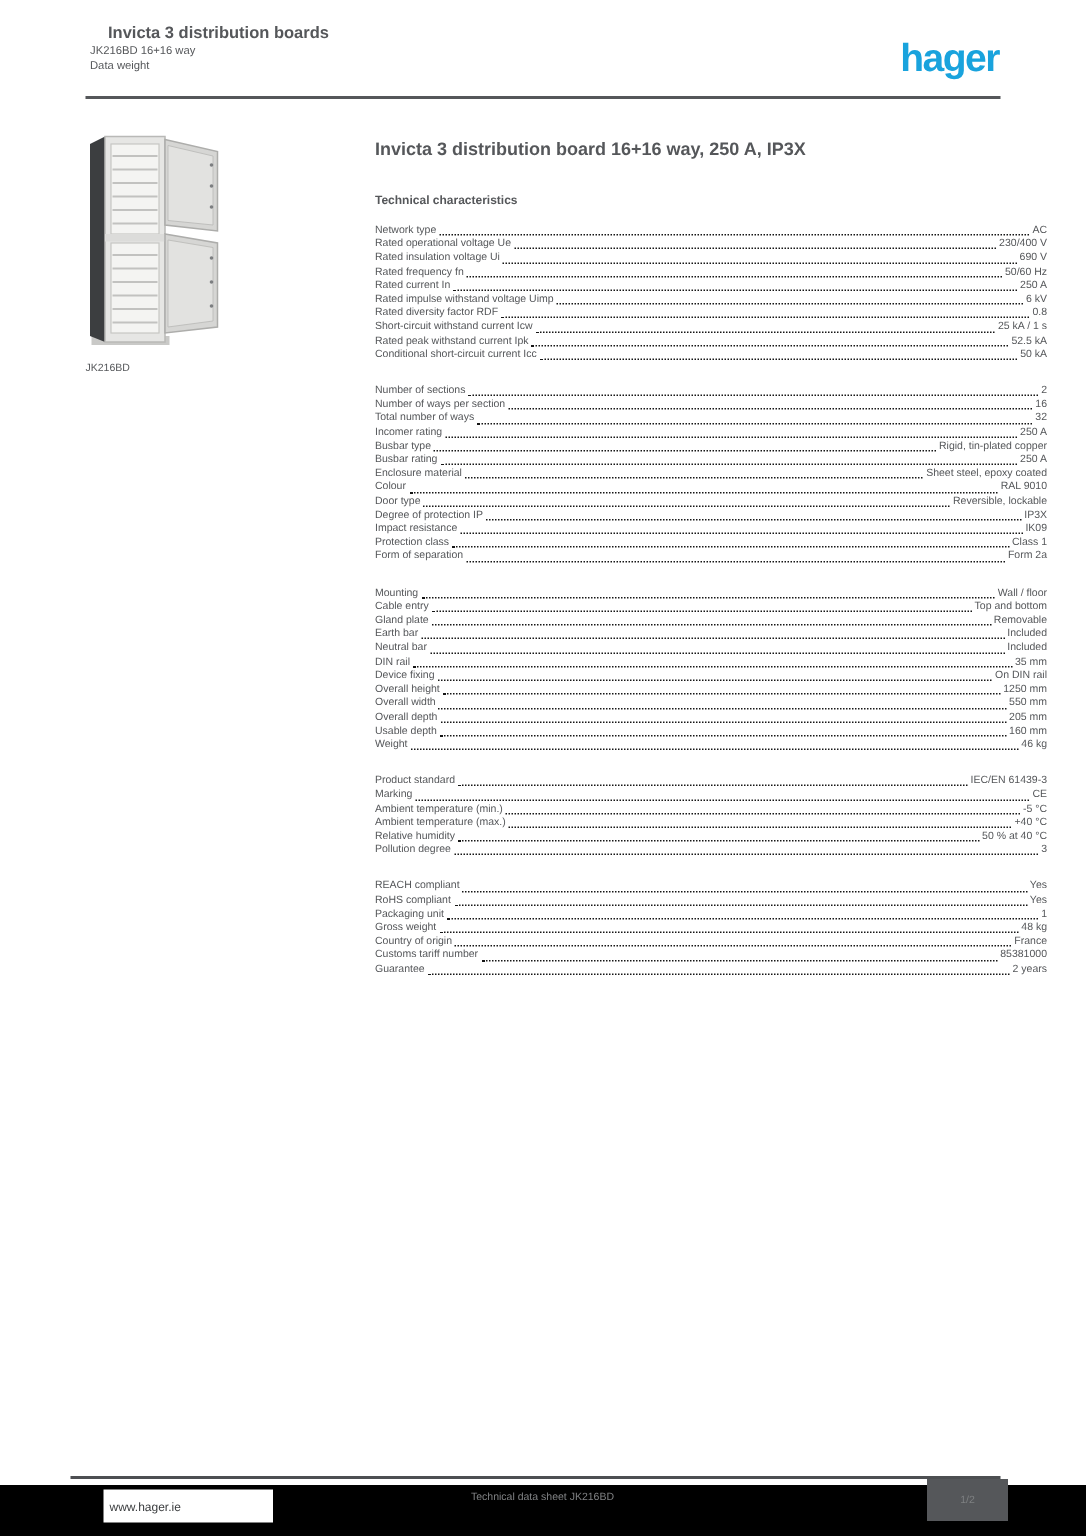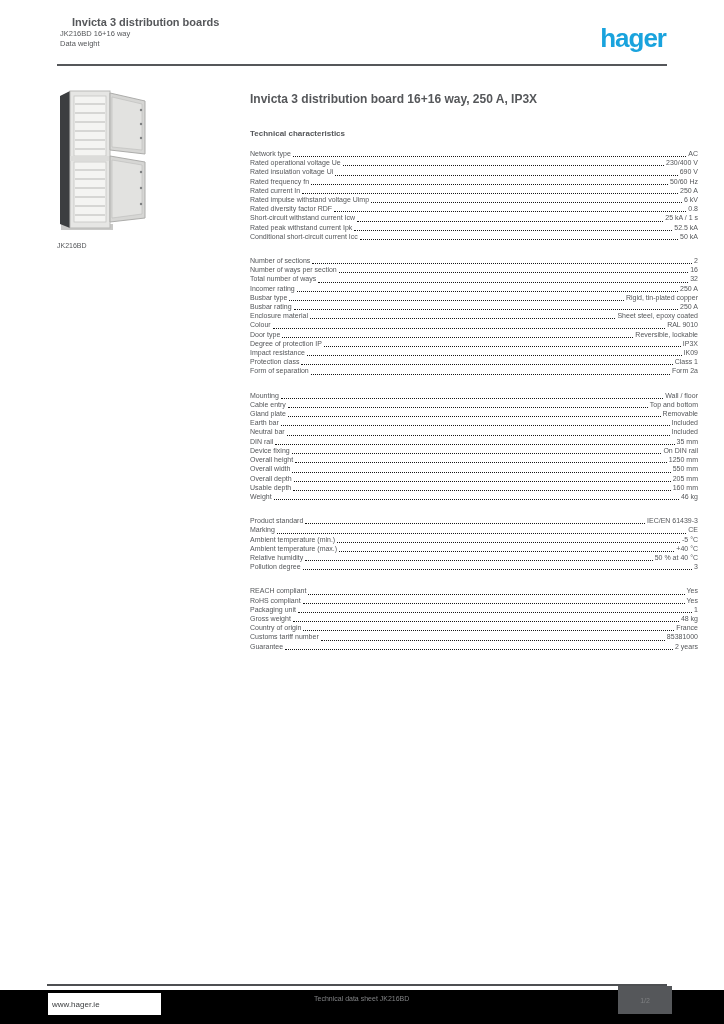--- a/index.html
+++ b/index.html
@@ -25,21 +25,21 @@
   .section-hdr{font-size:8px;font-weight:bold;color:#55575a;margin-top:22px;margin-bottom:11px;}
   .spec-group{margin-bottom:15px;}
   .spec-row{display:flex;align-items:flex-end;font-size:7px;line-height:9.2px;color:#55575a;}
   .spec-row .lbl{white-space:nowrap;}
   .spec-row .dots{flex:1;border-bottom:1px dotted #161616;margin:0 2px 1px 2px;min-width:8px;}
   .spec-row .val{white-space:nowrap;text-align:right;}
   
   .ftr-rule{position:absolute;left:47px;top:984px;width:620px;height:2px;background:#4d4f52;}
   .ftr-band{position:absolute;left:0;top:990px;width:724px;height:34px;background:#000000;}
   .ftr-urlbox{
-    position:absolute;left:48px;top:993px;width:113px;height:22px;background:#ffffff;
+    position:absolute;left:69px;top:993px;width:113px;height:22px;background:#ffffff;
     display:flex;align-items:center;padding-left:4px;box-sizing:border-box;
   }
   .ftr-urlbox a{font-size:8px;color:#3a3c3e;text-decoration:none;}
   .ftr-center{position:absolute;left:314px;top:995px;font-size:7px;color:#808284;}
   .ftr-pageblock{
     position:absolute;left:618px;top:986px;width:54px;height:28px;background:#55575a;
     display:flex;align-items:center;justify-content:center;font-size:7px;color:#7e8082;
   }
 </style>
 </head>

